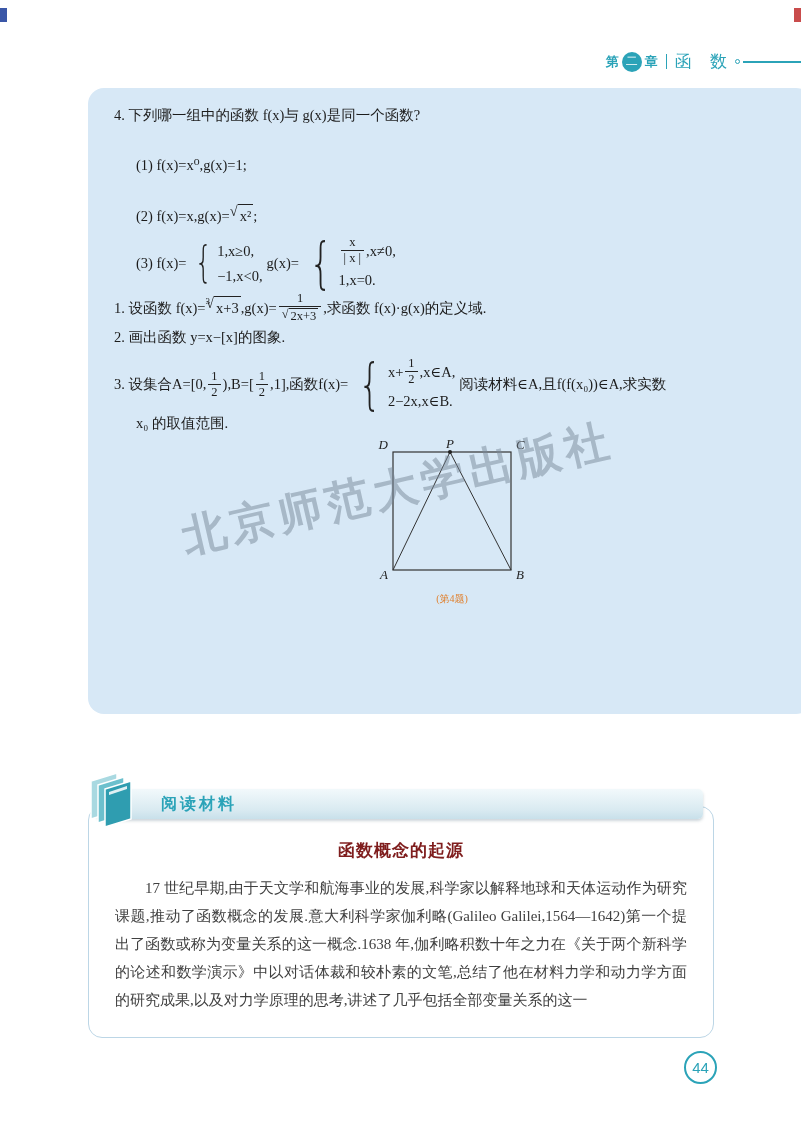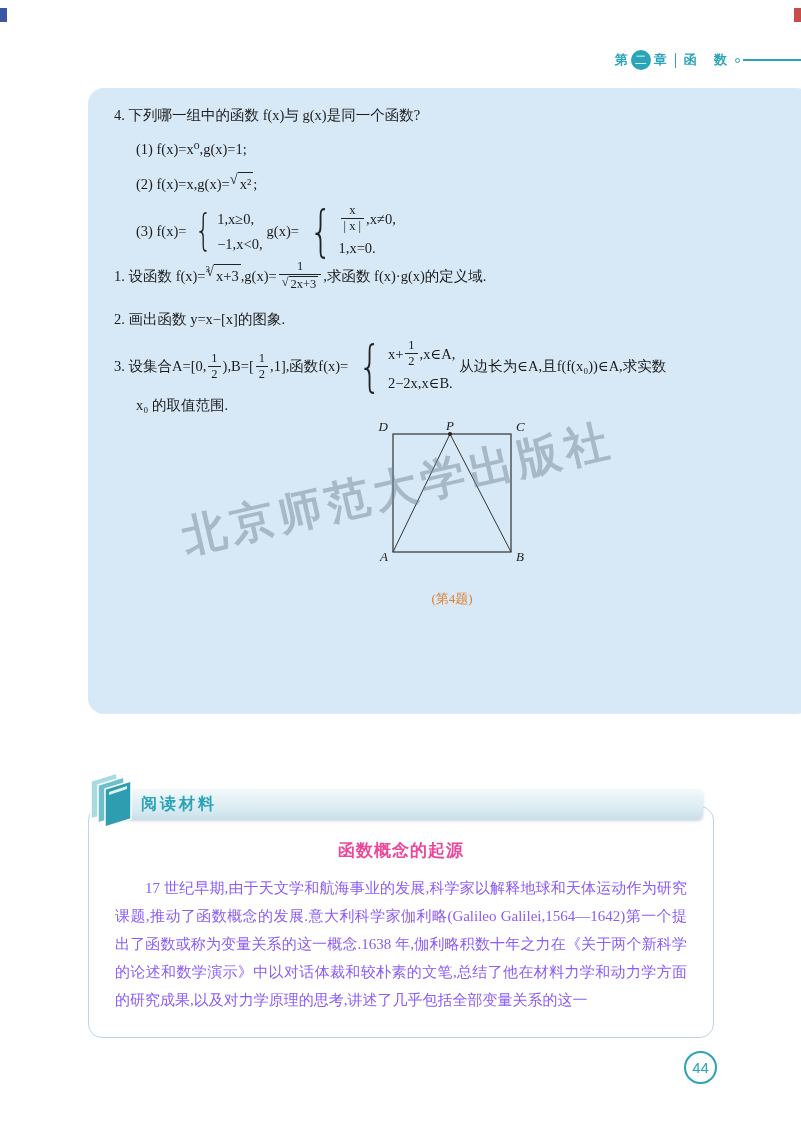--- a/index.html
+++ b/index.html
@@ -17,33 +17,33 @@
   
   .header { position:absolute; top:50px; left:0; right:0; height:26px; }
   .header-row { position:absolute; right:0; top:0; display:flex; align-items:center; }
   .ch-pre,.ch-post { color:#2ba3b8; font-size:13px; font-weight:bold; }
   .ch-circle {
     width:20px; height:20px; border-radius:50%; background:#2ba3b8; color:#fff;
     font-size:12px; display:flex; align-items:center; justify-content:center;
     margin:0 3px; font-family:"Liberation Sans",sans-serif;
   }
   .ch-div { width:1px; height:15px; background:#2ba3b8; margin:0 8px; }
-  .ch-title { color:#2ba3b8; font-size:13px; font-weight:bold; letter-spacing:7px; }
+  .ch-title { color:#2ba3b8; font-size:17px; font-weight:normal; letter-spacing:7px; }
   .ch-dot { width:5px; height:5px; border:1px solid #2ba3b8; border-radius:50%; background:#fff; margin:0 3px 0 1px; }
   .ch-line { width:58px; height:2px; background:#2ba3b8; }
 
   
   .bluebox {
     position:absolute; left:88px; top:88px; width:724px; height:626px;
     background:#d7e8f6; border-radius:16px; padding:16px 22px 0 26px;
   }
   .ex { font-size:14.5px; line-height:22px; }
   .item { margin-left:22px; }
-  .mathline { display:flex; align-items:center; flex-wrap:nowrap; white-space:nowrap; } .mt8{margin-top:8px;} .mt10{margin-top:16px;}
-  .mt12{margin-top:12px;} .mt14{}
+  .mathline { display:flex; align-items:center; flex-wrap:nowrap; white-space:nowrap; } .mt8{margin-top:8px;} .mt10{margin-top:2px;}
+  .mt12{margin-top:28px;} .mt14{}
 
   .bgroup { text-align:center; font-weight:bold; font-size:17px; letter-spacing:6px; margin-top:12px; }
 
   
   .frac { display:inline-flex; flex-direction:column; text-align:center; vertical-align:middle;
           font-size:12.5px; line-height:1.2; margin:0 2px; }
   .frac .num { border-bottom:1px solid #222; padding:0 3px; }
   .frac .den { padding:0 3px; }
   .sqrt { display:inline-flex; align-items:flex-start; white-space:nowrap; }
   .sqrt .sign { line-height:1; }
@@ -57,46 +57,46 @@
   .cases .rows { display:flex; flex-direction:column; gap:3px; text-align:left; }
   .cases .row { display:inline-flex; align-items:center; }
   .subscript { font-size:9.5px; vertical-align:-3px; }
   .gapL { }
   .hang { padding-left:22px; text-indent:-22px; margin-left:0; }
   .para { line-height:24px; text-align:justify; white-space:normal; }
 
   
   .figure { text-align:center; margin-top:4px; }
   .figure svg { display:block; margin:0 auto; }
-  .caption { color:#e0812f; font-size:13px; margin-top:20px; }
+  .caption { color:#e0812f; font-size:10px; margin-top:2px; }
 
   
   .watermark {
     position:absolute; left:95px; top:440px; font-size:44px; letter-spacing:5px;
     color:rgba(120,136,152,0.5); transform:rotate(-13deg); transform-origin:left center;
     white-space:nowrap; pointer-events:none; z-index:5; font-weight:bold;
   }
 
   
   .reading-box {
     position:absolute; left:88px; top:806px; width:626px; height:232px;
     background:#fff; border:1px solid #bcd6e6; border-radius:14px;
   }
   .banner {
     position:absolute; top:-18px; left:8px; right:10px; height:30px;
     background:linear-gradient(180deg,#f2f9fb 0%, #d9eaf1 70%, #c8e0ea 100%);
     border-radius:5px; box-shadow:0 2px 3px rgba(60,90,110,0.25);
-    display:flex; align-items:center; padding-left:44px;
+    display:flex; align-items:center; padding-left:64px;
   }
   .banner-label { color:#2ba3b8; font-size:16px; font-weight:bold; letter-spacing:3px;
                   font-family:"Liberation Sans",sans-serif; }
   .books { position:absolute; left:-4px; top:-42px; z-index:6; }
-  .r-title { margin-top:32px; text-align:center; color:#ec4899; font-weight:bold; font-size:17px; letter-spacing:1px; }
+  .r-title { margin-top:32px; text-align:center; color:#7f1d1d; font-weight:bold; font-size:17px; letter-spacing:1px; }
   .r-para { margin:12px 26px 0 26px; text-indent:2em; text-align:justify;
-            font-size:15px; line-height:28px; color:#8b5cf6; }
+            font-size:15px; line-height:28px; color:#404040; }
 
   
   .pagenum {
     position:absolute; left:684px; top:1051px; width:33px; height:33px;
     border:2px solid #2ba3b8; border-radius:50%; color:#2ba3b8;
     display:flex; align-items:center; justify-content:center;
     font-size:15px; font-family:"Liberation Sans",sans-serif;
   }
 </style>
 </head>
@@ -199,21 +199,21 @@
             <span>x+</span>
               <span class="frac">
                 <span class="num">1</span>
                 <span class="den">2</span>
               </span>
               <span>,x∈A,</span>
           </span>
           <span class="row">2−2x,x∈B.</span>
         </span>
       </span>
-      <span class="gapL">从边长为∈A,且f(f(x₀))∈A,求实数</span>
+      <span class="gapL">阅读材料∈A,且f(f(x₀))∈A,求实数</span>
     </div>
     <div class="item">x₀ 的取值范围.</div>
 
 
     <div class="figure">
       <svg width="200" height="148" viewBox="0 0 200 148">
         <rect x="41" y="14" width="118" height="118" fill="none" stroke="#333" stroke-width="1.2"></rect>
         <line x1="41" y1="132" x2="98" y2="14" stroke="#333" stroke-width="1"></line>
         <line x1="159" y1="132" x2="98" y2="14" stroke="#333" stroke-width="1"></line>
         <circle cx="98" cy="14" r="2" fill="#222"></circle>

